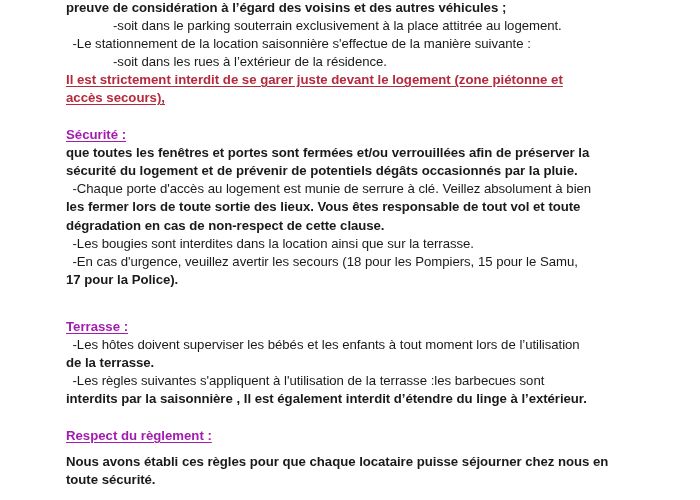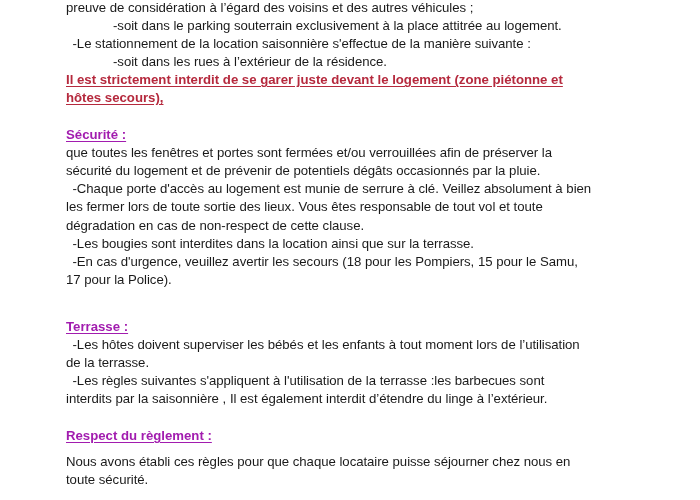--- a/index.html
+++ b/index.html
@@ -38,21 +38,21 @@
     font-size: 13.2px;
     line-height: 18.05px;
     letter-spacing: -0.05px;
     word-spacing: 0.1px;
     margin: 0;
     color: #1a1a1a;
     white-space: pre-wrap;
   }
 
   
-  .flush { text-indent: 0; }
+  .flush { text-indent: 0; font-weight: bold; }
 
   
   .dash { padding-left: 7px; text-indent: -0.5px; }
 
   
   .subdash { padding-left: 47px; }
 
   
   .heading {
     font-size: 13.2px;
@@ -90,21 +90,21 @@
 
 <div class="page">
   <div class="doc">
 
     <div class="block">
       <p class="para flush">preuve de considération à l’égard des voisins et des autres véhicules ;</p>
       <p class="para subdash">-soit dans le parking souterrain exclusivement à la place attitrée au logement.</p>
       <p class="para dash">-Le stationnement de la location saisonnière s'effectue de la manière suivante :</p>
       <p class="para subdash">-soit dans les rues à l’extérieur de la résidence.</p>
       <p class="warn">Il est strictement interdit de se garer juste devant le logement (zone piétonne et</p>
-      <p class="warn">hôtes secours),</p>
+      <p class="warn">accès secours),</p>
     </div>
 
     <div class="gap-md"></div>
 
     <div class="block">
       <div class="heading-row">
         <span class="heading">Sécurité :</span>
       </div>
       <p class="para flush">que toutes les fenêtres et portes sont fermées et/ou verrouillées afin de préserver la</p>
       <p class="para flush">sécurité du logement et de prévenir de potentiels dégâts occasionnés par la pluie.</p>

